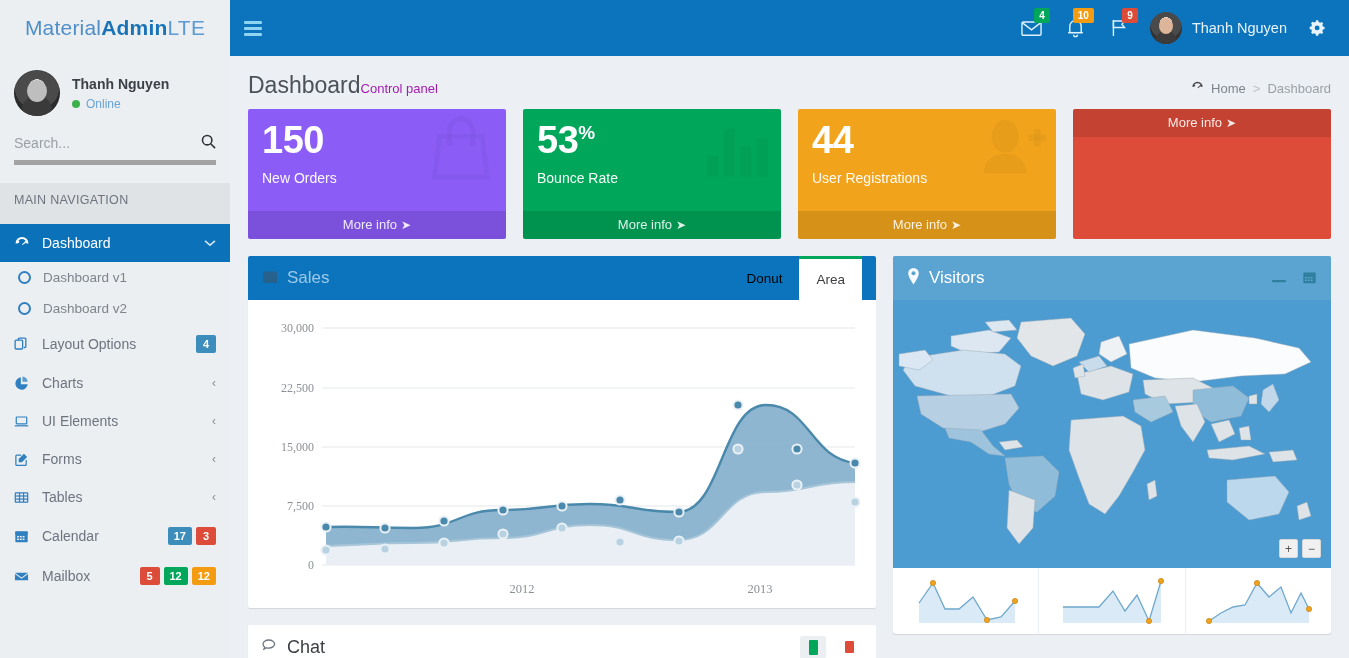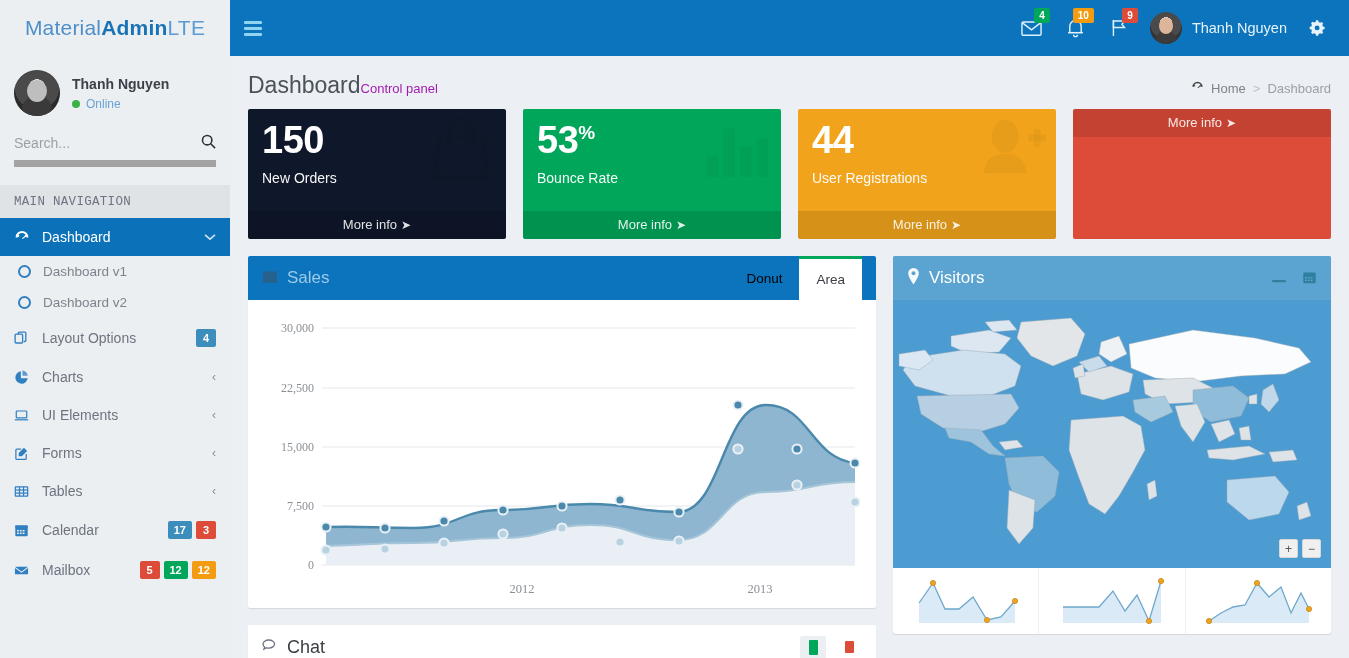--- a/index.html
+++ b/index.html
@@ -47,37 +47,36 @@
   .user-info { margin-left: 12px; }
   .user-name { font-size: 14px; font-weight: bold; color: #3c4149; line-height: 1.3; }
   .user-status { font-size: 12px; color: #6aa3d5; margin-top: 4px; display: flex; align-items: center; }
   .dot-online {
     width: 8px; height: 8px; border-radius: 50%; background: #3cb14a;
     display: inline-block; margin-right: 6px;
   }
 
   .search-row {
     margin: 6px 14px 0 14px; display: flex; align-items: center;
-    border-bottom: 7px solid #a3a3a3; padding-bottom: 9px;
+    border-bottom: 5px solid #a3a3a3; padding-bottom: 9px;
   }
   .search-row input {
     flex: 1; border: 0; background: transparent; outline: none;
     font-size: 14px; color: #6d7480; font-family: inherit;
   }
   .search-row input::placeholder { color: #9aa0a6; }
   .search-btn {
     background: transparent; border: 0; cursor: pointer;
     color: #2d3238; font-size: 15px; line-height: 1;
   }
 
   .nav-header {
-    margin-top: 18px; padding: 10px 14px 9px 14px;
+    margin-top: 18px; padding: 10px 14px 17px 14px;
     background: #e0e3e5; color: #6d7480; font-size: 12.5px;
     letter-spacing: .3px;
-    font-family: Liberation Mono, monospace;
   }
   .nav-list { list-style: none; }
   .nav-item {
     display: flex; align-items: center; padding: 11px 14px;
     color: #6d7480; font-size: 14px; cursor: pointer; position: relative;
   }
   .nav-item.active { background: #0b72b9; color: #fff; }
   .nav-item .ni-icon {
     width: 22px; flex: 0 0 22px; text-align: left; font-size: 14px;
     color: #2f7fc1; display:inline-flex; align-items:center;
@@ -174,21 +173,21 @@
   .ib-label { font-size: 14px; margin-top: 11px; opacity: .96; }
   .ib-more {
     background: rgba(0,0,0,.11); text-align: center; padding: 6px 0 7px 0;
     font-size: 13px; color: rgba(255,255,255,.88); cursor: pointer;
   }
   .ib-more .arr { font-size: 12px; margin-left: 4px; }
   .ib-icon {
     position: absolute; right: 6px; top: 4px; opacity: .18; color: #000;
     font-size: 76px; line-height: 1;
   }
-  .ib-aqua { background: #0f172a; justify-content: space-between; }
+  .ib-aqua { background: #8b5cf6; justify-content: space-between; }
   .ib-green { background: #00a65a; }
   .ib-yellow { background: #f0a31b; }
   .ib-red { background: #dd4b39; }
 
   
   .row2 { display: flex; padding: 17px 18px 0 18px; gap: 17px; align-items: flex-start; }
   .col-left { flex: 0 0 628px; }
   .col-right { flex: 1; }
 
   .box { background: #fff; border-radius: 2px; box-shadow: 0 1px 1px rgba(0,0,0,.1); }

